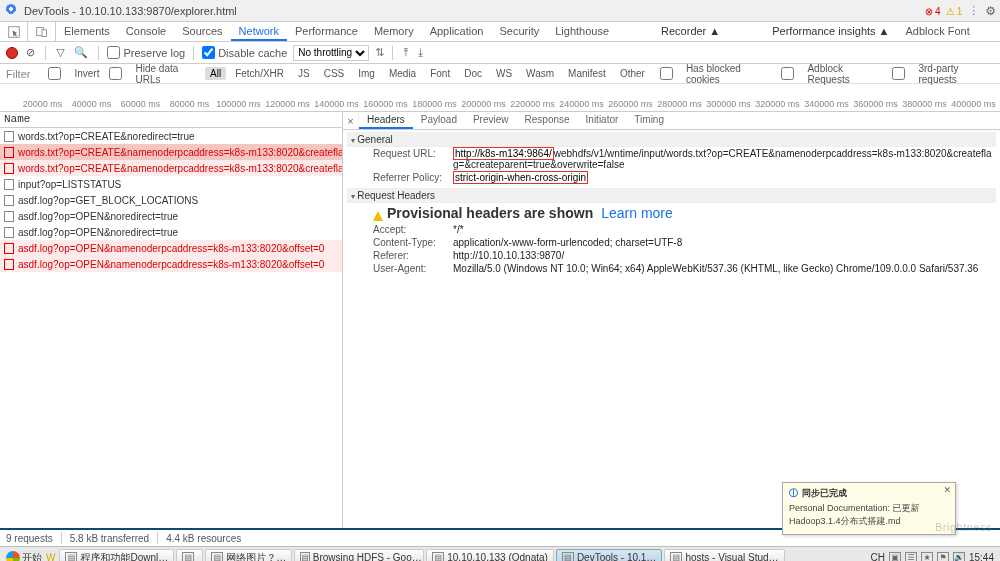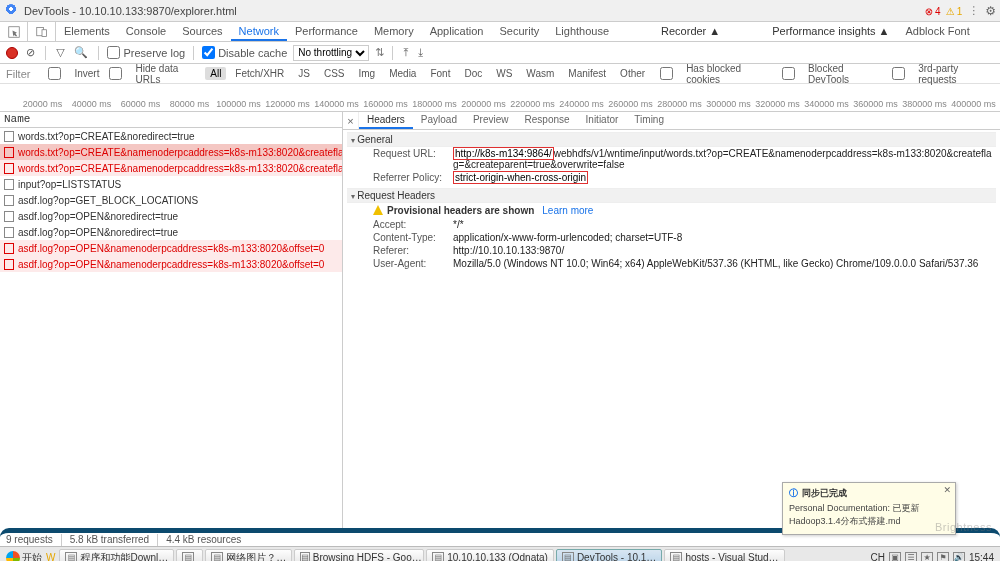--- a/index.html
+++ b/index.html
@@ -62,26 +62,26 @@
 .right .closex { width:16px; display:flex; align-items:center; justify-content:center; color:#666; border-right:1px solid #eee; cursor:pointer; }
 .right .subtab { padding:2px 8px; font-size:10px; color:#666; cursor:pointer; }
 .right .subtab.active { color:#333; border-bottom:2px solid #1a73e8; }
 .right .content { flex:1; padding: 2px 4px; overflow:hidden; font-family: Menlo, Consolas, monospace; font-size:10px; color:#333; }
 .section-head { background:#f1f1f1; padding:1px 4px; color:#333; font-size:10px; border-top:1px solid #eee; border-bottom:1px solid #eee; }
 .section-head::before { content:"▾ "; color:#666; font-size:8px; }
 .kv { display:flex; padding:1px 0 1px 26px; font-size:10px; }
 .kv .k { color:#555; min-width:80px; }
 .kv .v { color:#222; word-break: break-all; flex:1; }
 .hl { border:1px solid #e03030; padding:0 1px; color:#000; }
-.warn-line { display:flex; align-items:flex-start; gap:4px; padding:2px 0 2px 26px; font-size:10px; }
+.warn-line { display:flex; align-items:flex-end; gap:4px; padding:2px 0 2px 26px; font-size:14px; }
 .warn-ic { width:10px;height:10px; background:#f0c000; clip-path:polygon(50% 0,100% 100%,0 100%); }
 .learn { color:#1a73e8; margin-left:4px; cursor:pointer; }
 
 
-.footer { height: 18px; border-top:5px solid #0c4a6e; display:flex; align-items:center; padding:0 6px; gap:4px; font-size:10px; color:#555;border-radius:9px; }
+.footer { height: 18px; border-top:2px solid #0c4a6e; display:flex; align-items:center; padding:0 6px; gap:4px; font-size:10px; color:#555; }
 .footer .sepbar { width:1px; height:12px; background:#ccc; margin:0 4px; }
 
 
 .taskbar { height: 22px; background:#e8e8e8; border-top:1px solid #bbb; display:flex; align-items:center; padding:0 2px; font-size:10px; color:#333; }
 .taskbar .start { display:flex; align-items:center; gap:2px; padding:0 4px; }
 .taskbar .tbtn { display:flex; align-items:center; gap:3px; padding:1px 5px; margin-right:2px; border:1px solid #ccc; background:linear-gradient(#fdfdfd,#e4e4e4); border-radius:2px; max-width:130px; white-space:nowrap; overflow:hidden; text-overflow:ellipsis; height:18px; }
 .taskbar .tbtn.active { background:linear-gradient(#d8e6f2,#b7d2e8); border-color:#7aa; }
 .taskbar .tray { margin-left:auto; display:flex; align-items:center; gap:4px; padding:0 4px; }
 .tray .clock { font-size:10px; }
 .tiny-ic { width:12px; height:12px; display:inline-block; border:1px solid #888; font-size:8px; line-height:10px; text-align:center; color:#666; }
@@ -181,21 +181,21 @@
   <span class="pill">WS</span>
   <span class="pill">Wasm</span>
   <span class="pill">Manifest</span>
   <span class="pill">Other</span>
   <label class="box">
       <input type="checkbox" style="">
       <span>Has blocked cookies</span>
     </label>
   <label class="box">
       <input type="checkbox" style="">
-      <span>Blocked DevTools</span>
+      <span>Adblock Requests</span>
     </label>
   <label class="box">
       <input type="checkbox" style="">
       <span>3rd-party requests</span>
     </label>
 </div>
 
 <div class="timeline" id="timeline">
     <span>20000 ms</span>
     <span>40000 ms</span>

